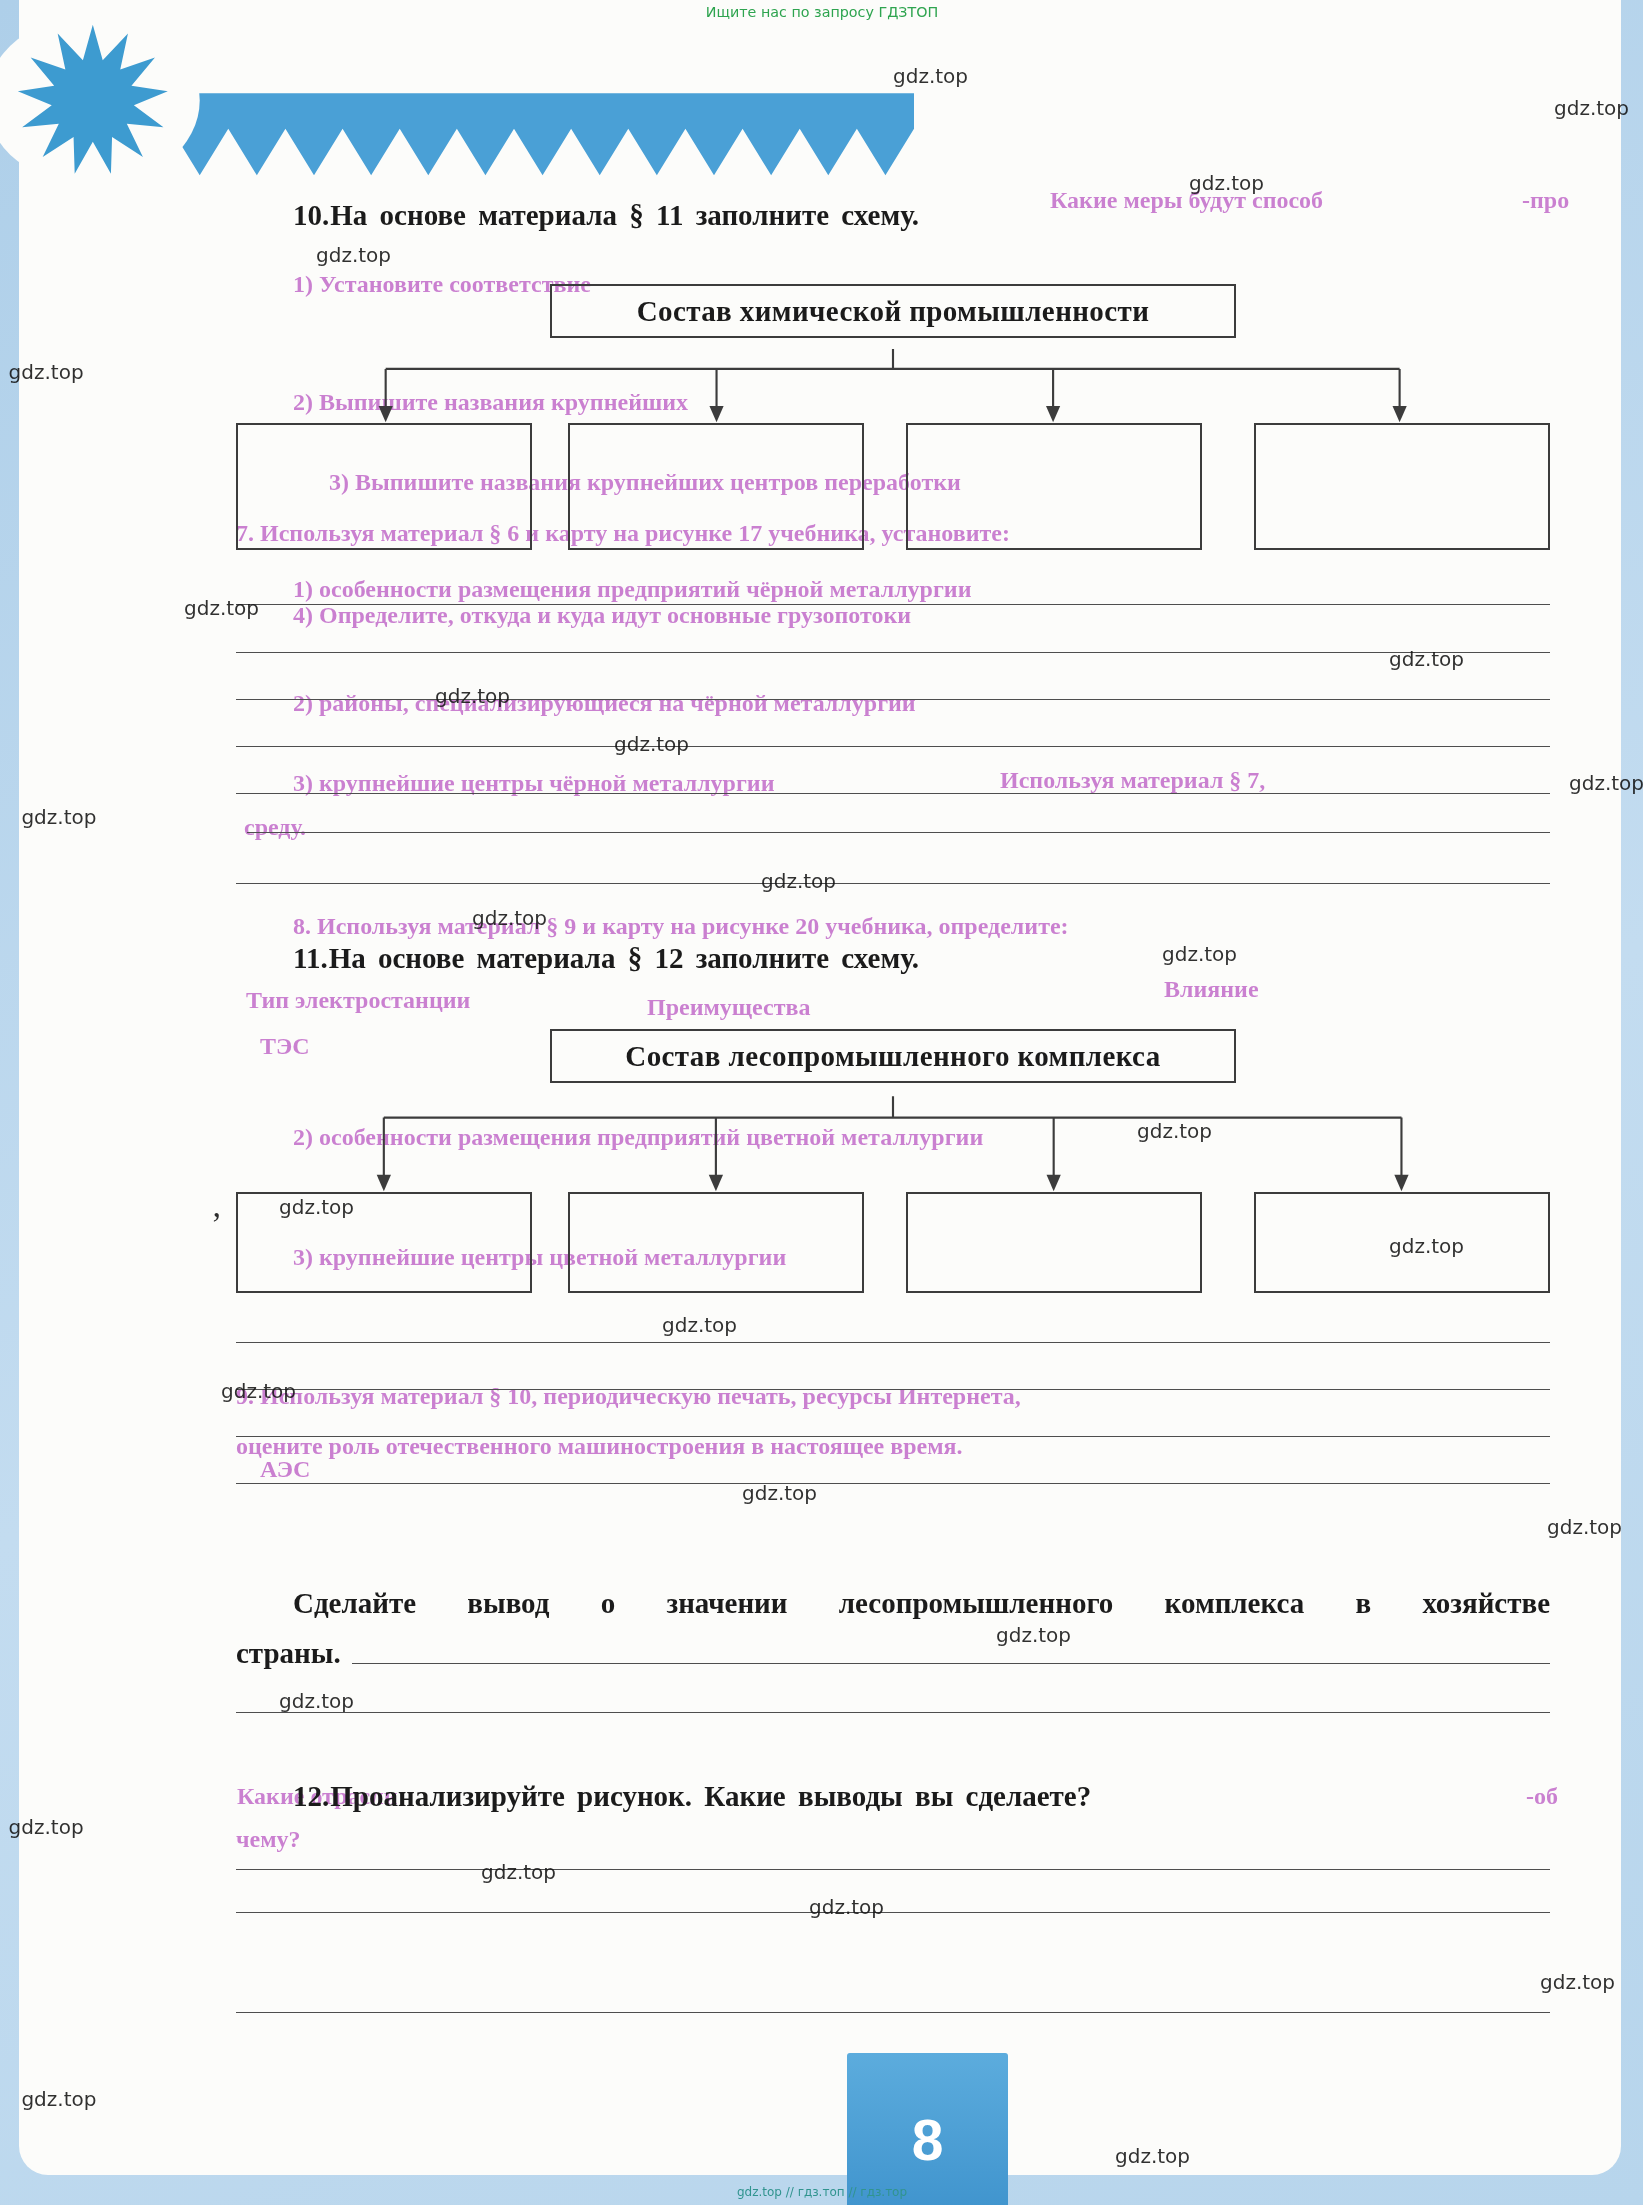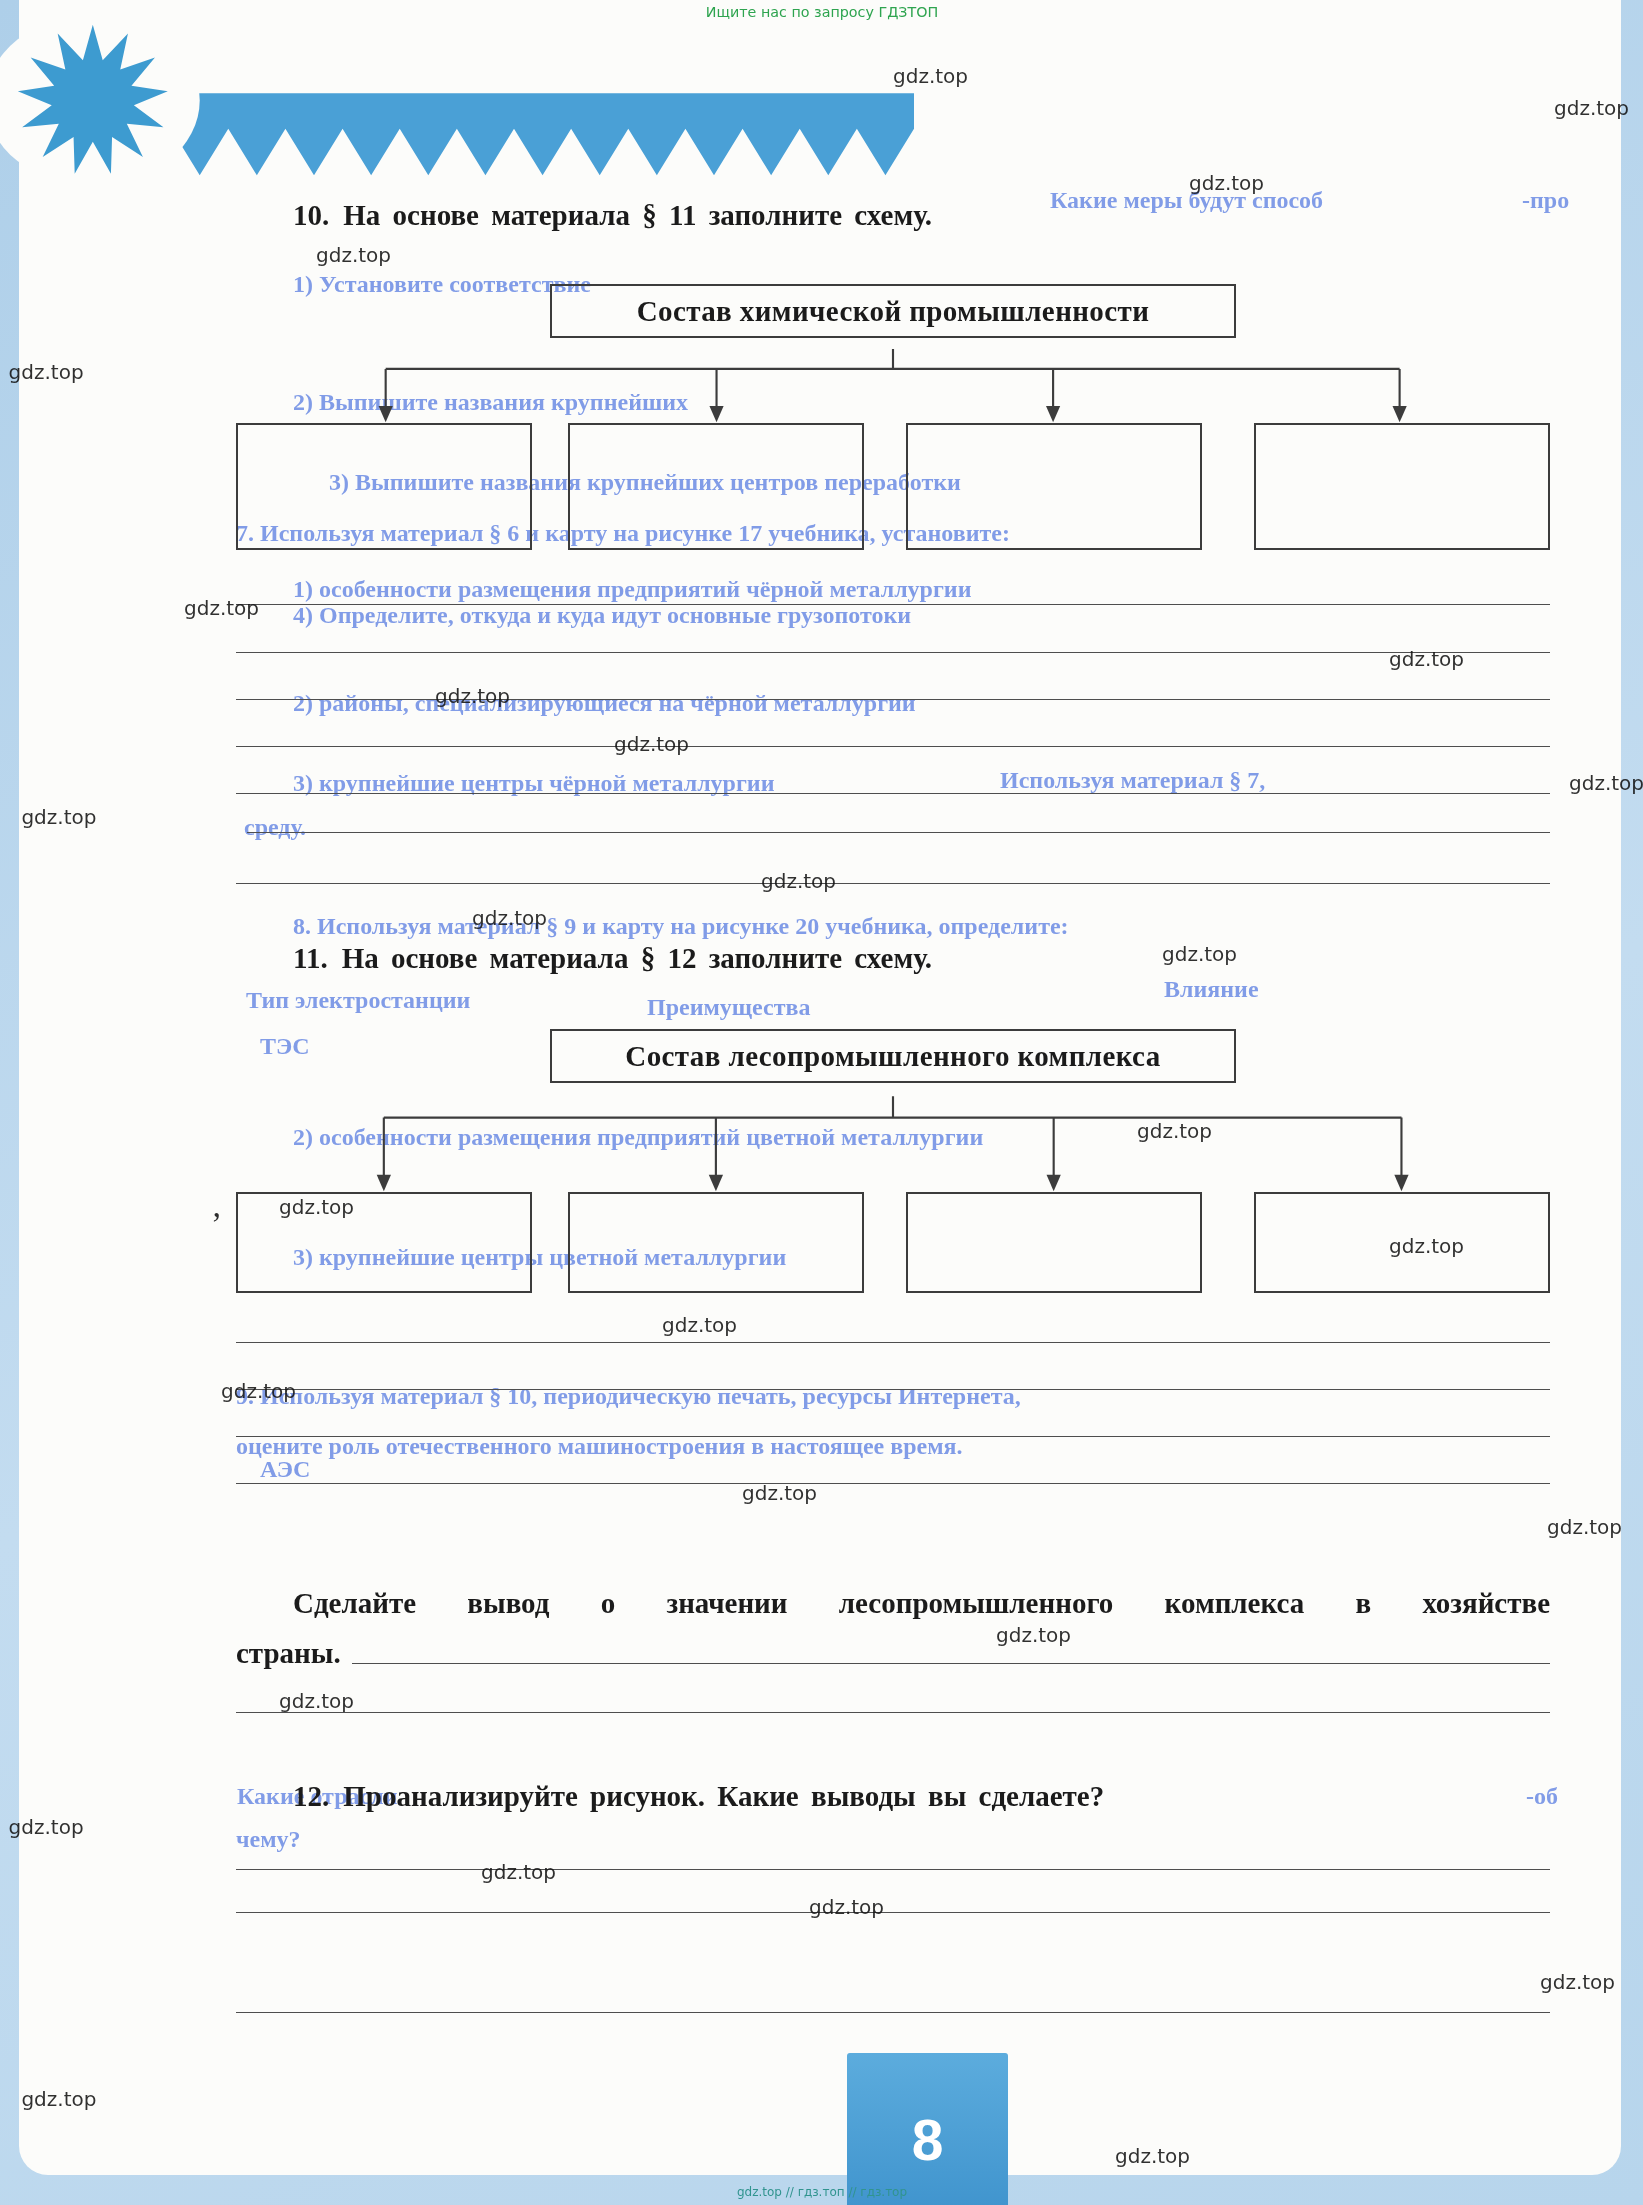--- a/index.html
+++ b/index.html
@@ -26,21 +26,21 @@
   }
   .footer-note {
     position:absolute; top:2185px; left:50%; transform:translateX(-50%);
     font-family:"DejaVu Sans",sans-serif; font-size:12px; color:#31948f;
     white-space:nowrap;
   }
   .task-heading {
     position:absolute; left:293px;
     font-size:29px; font-weight:700; word-spacing:5px; white-space:nowrap;
   }
-  .task-num { margin-right:14px; }
+  .task-num { margin-right:1px; }
   .scheme-box {
     position:absolute;
     border:2.1px solid #3c3c3c;
     background:transparent;
   }
   .scheme-title {
     left:550px; width:686px; height:54px;
     display:flex; align-items:center; justify-content:center;
     font-size:29px; font-weight:700; text-align:center; letter-spacing:0.4px;
   }
@@ -68,21 +68,21 @@
     text-indent:57px;
   }
   .wm {
     position:absolute;
     font-family:"DejaVu Sans",sans-serif;
     font-size:20px; color:#141414; opacity:.88;
     white-space:nowrap;
   }
   .ghost {
     position:absolute;
-    color:#1d4ed8; opacity:.55; filter:blur(0.5px);
+    color:#a21caf; opacity:.55; filter:blur(0.5px);
     font-weight:600; font-size:24px; white-space:nowrap;
   }
   .stray-mark {
     position:absolute; font-size:33px; color:#2d2d2d;
   }
   .page-tab {
     position:absolute; left:847px; top:2053px; width:161px; height:152px;
     background:linear-gradient(180deg,#5cacdd 0%,#4195ce 100%);
     display:flex; justify-content:center; align-items:flex-start;
     padding-top:59px; border-radius:2.9px 2.9px 0 0;

